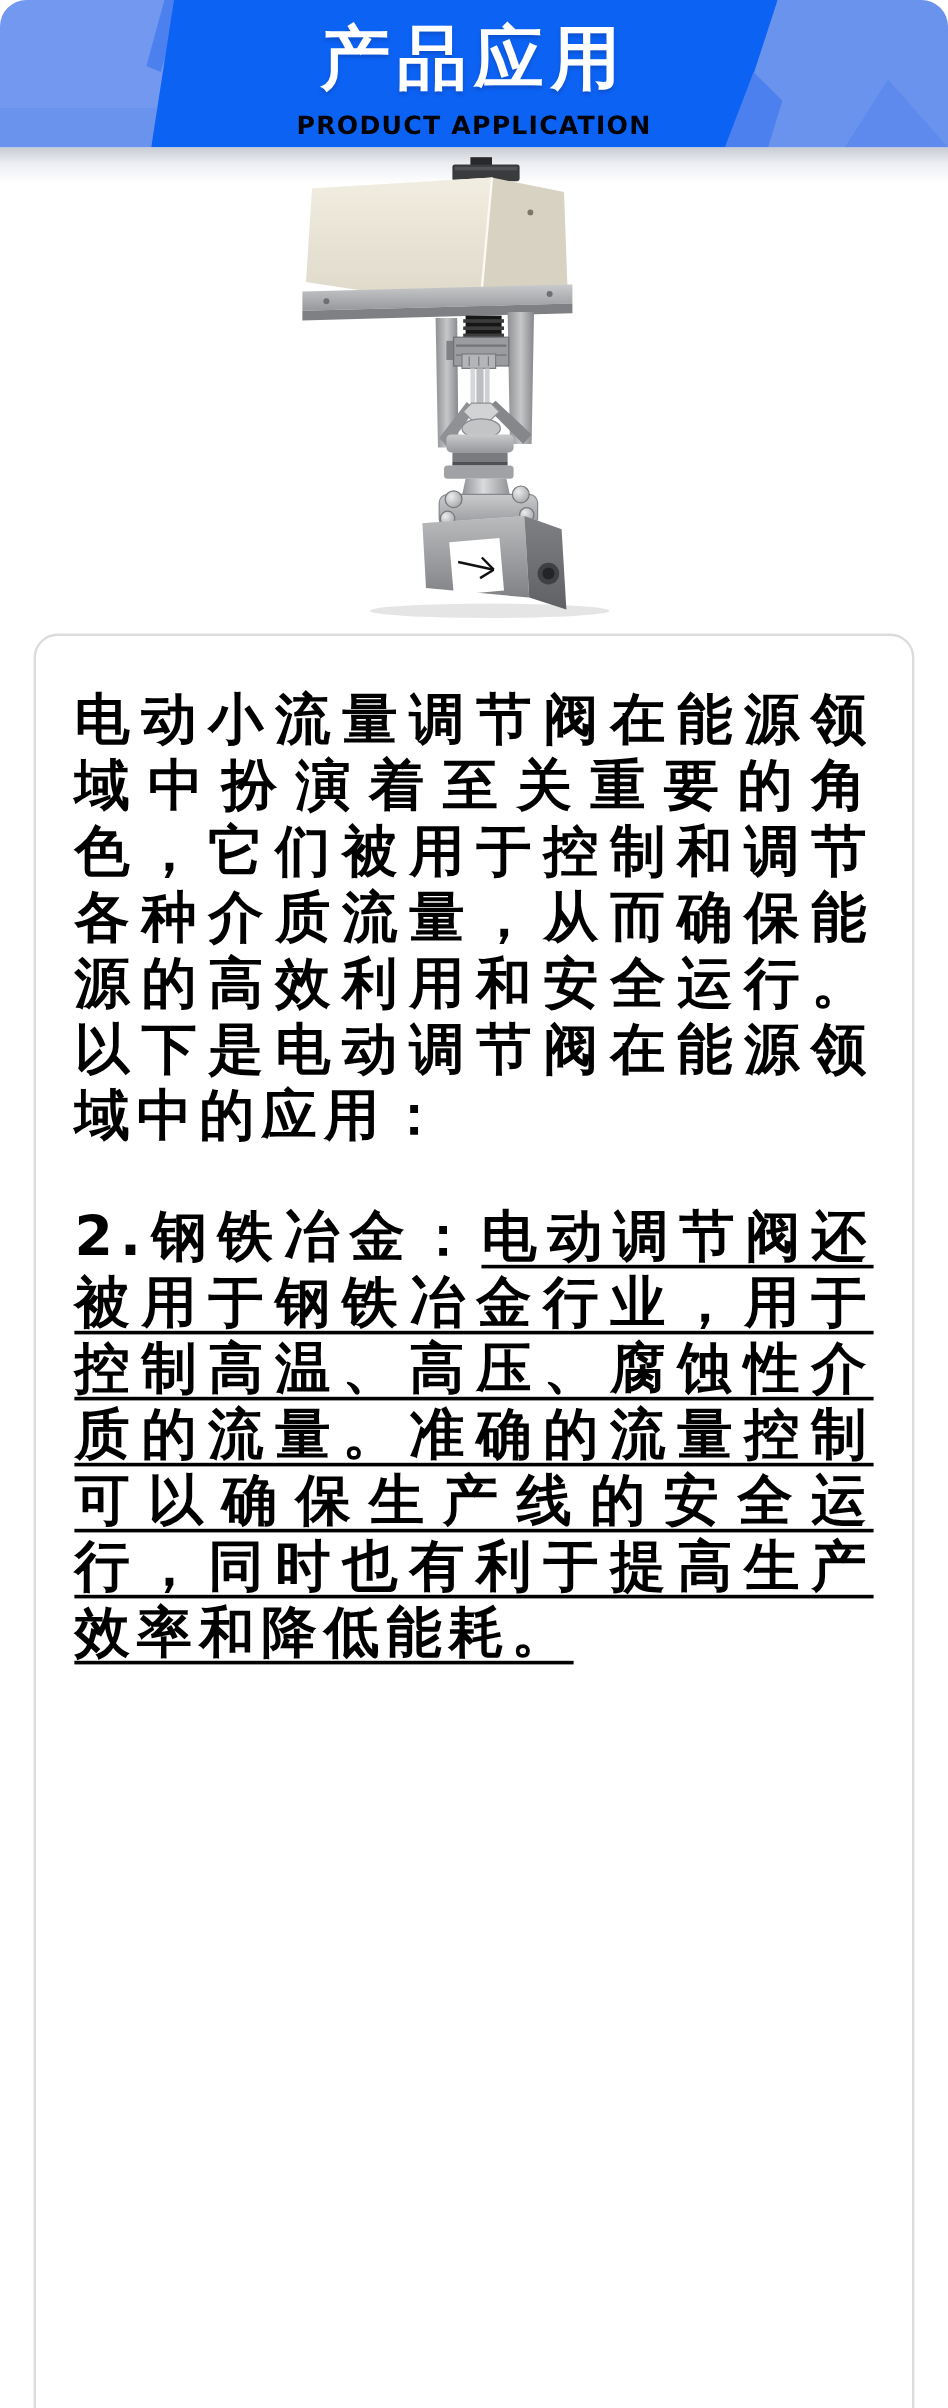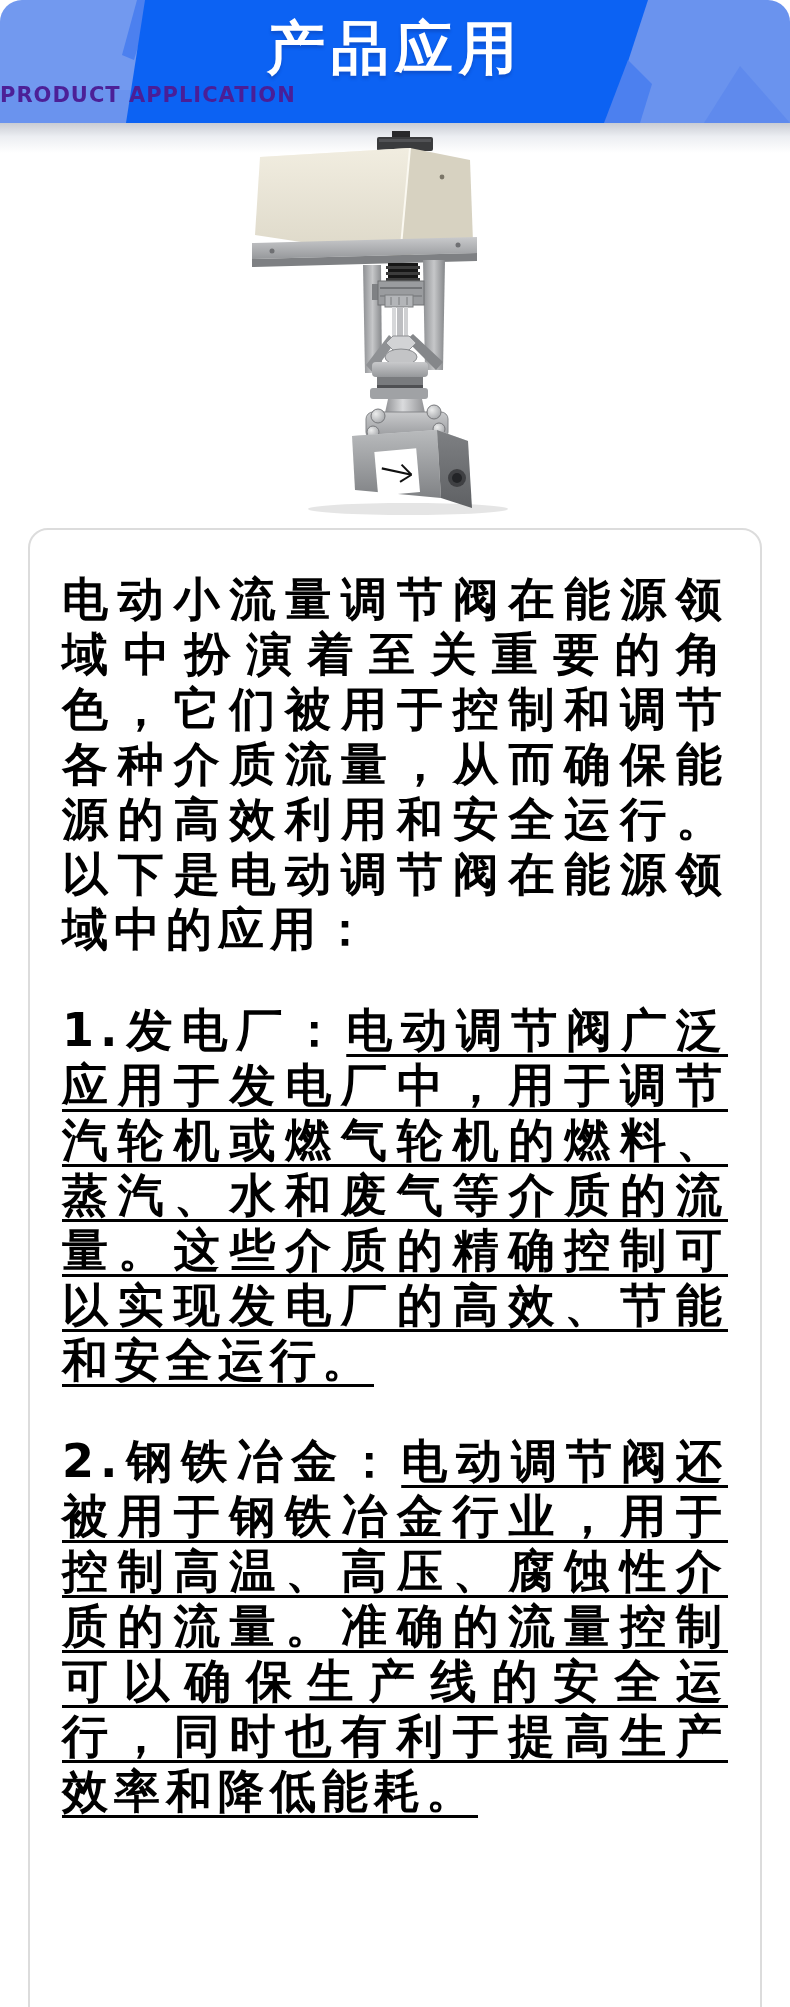--- a/index.html
+++ b/index.html
@@ -24,22 +24,22 @@
   .accent{position:absolute;left:0;top:0;width:790px;height:123px;}
   .accent-left{background:#4c80ef;clip-path:polygon(137px 0,152px 0,134px 60px,122px 55px);}
   .accent-right{background:#4c80ef;clip-path:polygon(628px 60px,652px 84px,640px 123px,604px 123px);}
   .accent-far-right{background:#5f8aed;clip-path:polygon(704px 123px,740px 66px,790px 123px);}
   .header-title{
     position:absolute;left:0;top:10px;width:790px;text-align:center;
     color:#ffffff;font-size:58px;font-weight:bold;letter-spacing:6px;
     text-shadow:0 3px 3px rgba(15,40,120,0.28);white-space:nowrap;
   }
   .header-subtitle{
-    position:absolute;left:0;top:83px;width:790px;
-    color:#4c1d95;font-size:21px;font-weight:bold;letter-spacing:1px;opacity:.97;
+    position:absolute;left:0;top:93px;width:790px;text-align:center;
+    color:#000000;font-size:21px;font-weight:bold;letter-spacing:1px;opacity:.97;
   }
   .header-shadow{
     position:absolute;left:0;top:123px;width:790px;height:30px;
     background:linear-gradient(180deg,#c9ccd3 0%,#eceef2 45%,#ffffff 100%);
   }
   
   .figure{position:absolute;left:180px;top:110px;width:440px;height:405px;}
   
   .card{
     position:absolute;left:28px;top:528px;width:734px;height:1560px;
@@ -183,23 +183,20 @@
         </g>
       </g>
     </svg>
   </div>
 
   <div class="card">
     <p class="para">
       <span>电动小流量调节阀在能源领域中扮演着至关重要的角色，它们被用于控制和调节各种介质流量，从而确保能源的高效利用和安全运行。以下是电动调节阀在能源领域中的应用：</span>
     </p>
 
-    <p class="para">
-      <span class="sec-heading">1.发电厂：</span><span class="sec-body">电动调节阀广泛应用于发电厂中，用于调节汽轮机或燃气轮机的燃料、蒸汽、水和废气等介质的流量。这些介质的精确控制可以实现发电厂的高效、节能和安全运行。</span>
-    </p>
 
 
     <p class="para">
       <span class="sec-heading">2.钢铁冶金：</span><span class="sec-body">电动调节阀还被用于钢铁冶金行业，用于控制高温、高压、腐蚀性介质的流量。准确的流量控制可以确保生产线的安全运行，同时也有利于提高生产效率和降低能耗。</span>
     </p>
   </div>
 
 </div>
 
 </body></html>

